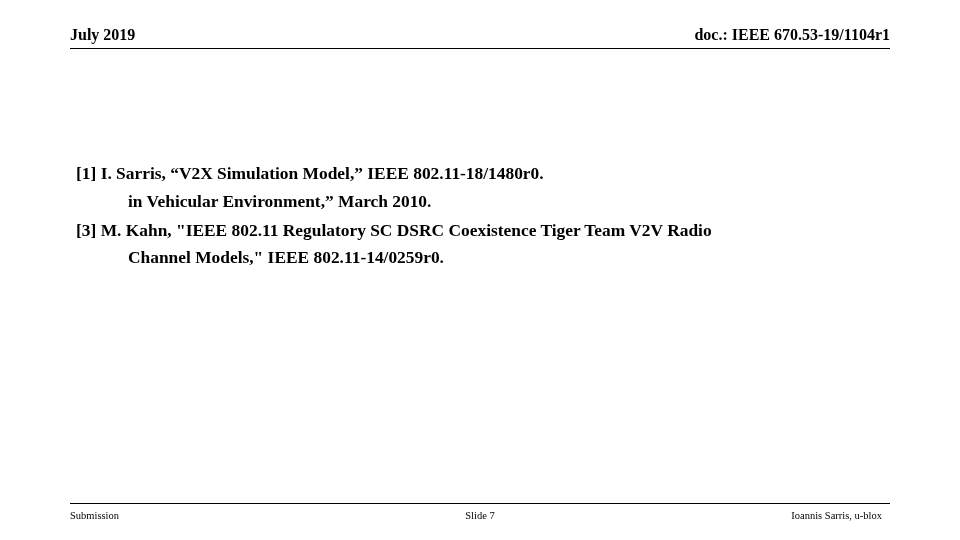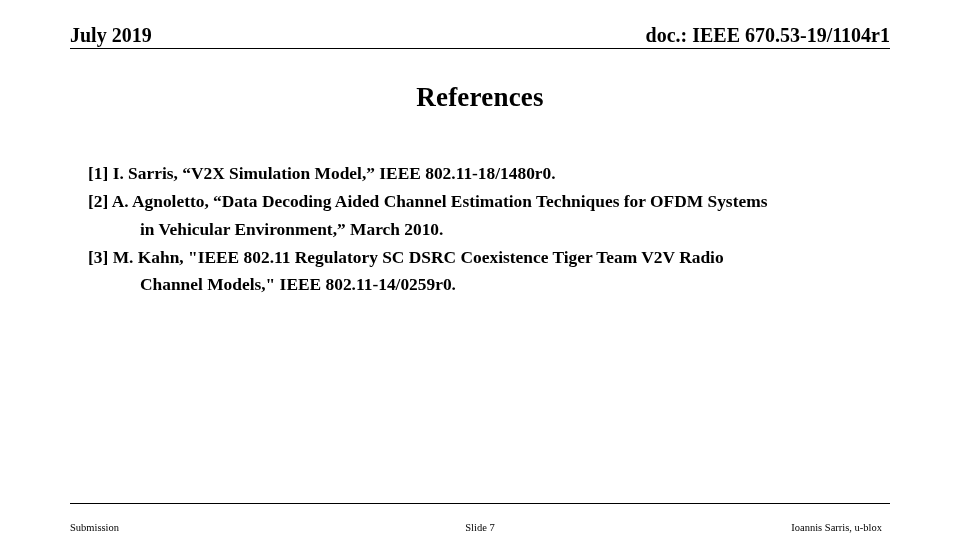--- a/index.html
+++ b/index.html
@@ -25,21 +25,21 @@
     left: 70px;
     top: 26px;
     width: 820px;
     height: 22px;
     border-bottom: 1.6px solid #000000;
     display: flex;
     align-items: flex-start;
     justify-content: space-between;
   }
   .header-text {
-    font-size: 20px;
+    font-size: 16px;
     font-weight: bold;
     line-height: 18px;
     white-space: nowrap;
   }
 
   
   #slide-title {
     position: absolute;
     left: 0;
     top: 80px;
@@ -47,21 +47,21 @@
     text-align: center;
     font-size: 27px;
     font-weight: bold;
     line-height: 34px;
     letter-spacing: 0.2px;
   }
 
   
   #reference-list {
     position: absolute;
-    left: 88px;
+    left: 76px;
     top: 160px;
     width: 810px;
   }
   .reference-item {
     font-size: 17.4px;
     font-weight: bold;
     line-height: 27.3px;
     margin: 0 0 1px 0;
     padding-left: 26px;
     text-indent: -26px;
@@ -82,46 +82,43 @@
     width: 820px;
     height: 20px;
     border-top: 1.6px solid #000000;
   }
   .footer-text {
     position: absolute;
     top: 5px;
     font-size: 10.5px;
     line-height: 14px;
     white-space: nowrap;
-    margin-top: 12px;
   }
   #footer-left  { left: 0; }
   #footer-center{ left: 50%; transform: translateX(-50%); }
   #footer-right { right: 8px; }
 </style>
 </head>
 <body>
 
 <div id="slide">
 
   <div id="slide-header">
     <span class="header-text" id="header-left">July 2019</span>
     <span class="header-text" id="header-right">doc.: IEEE 670.53-19/1104r1</span>
   </div>
 
-  <div id="slide-title">References</div>
 
   <div id="reference-list">
 
     <p class="reference-item">
       <span>[1] I. Sarris, “V2X Simulation Model,” IEEE 802.11-18/1480r0.</span>
     </p>
 
     <p class="reference-item">
-      <span>[2] A. Agnoletto, “Data Decoding Aided Channel Estimation Techniques for OFDM Systems</span>
       <span class="ref-cont">in Vehicular Environment,” March 2010.</span>
     </p>
 
     <p class="reference-item">
       <span>[3] M. Kahn, "IEEE 802.11 Regulatory SC DSRC Coexistence Tiger Team V2V Radio</span>
       <span class="ref-cont">Channel Models," IEEE 802.11-14/0259r0.</span>
     </p>
 
 
   </div>

